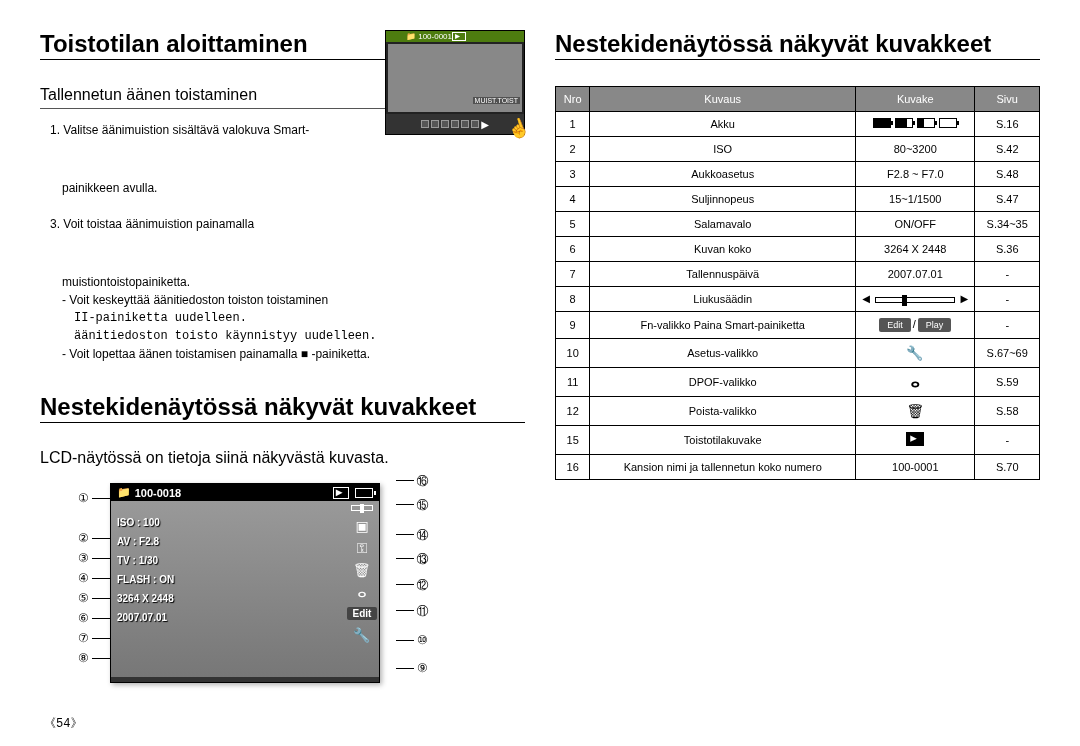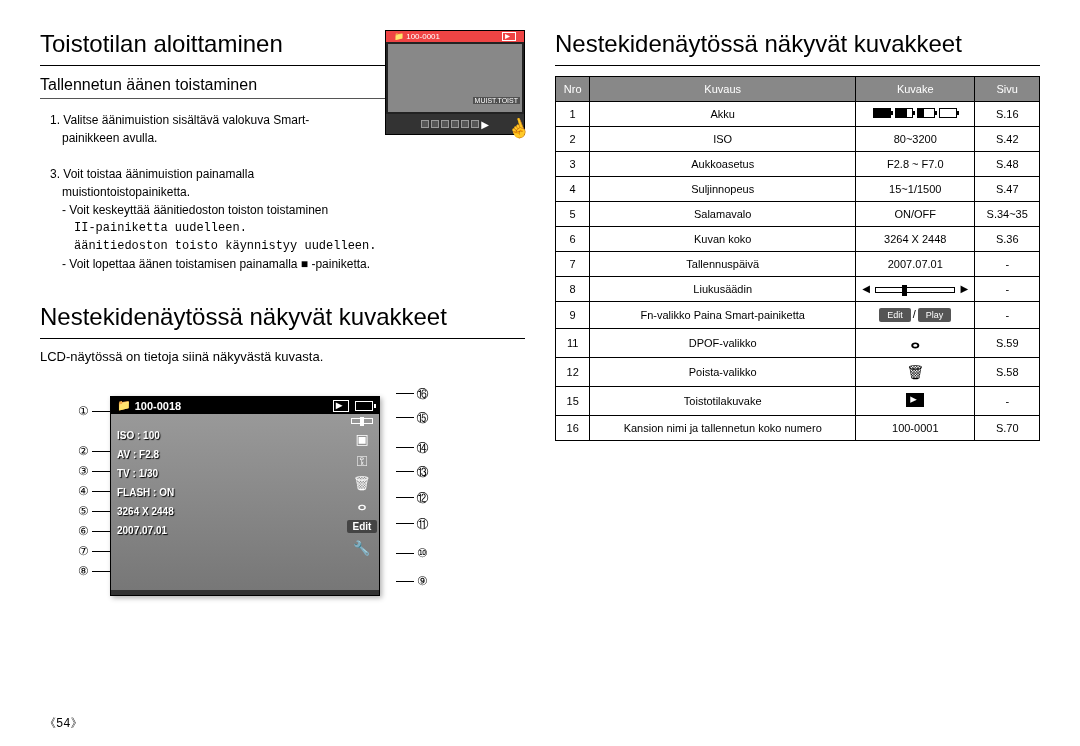--- a/index.html
+++ b/index.html
@@ -17,56 +17,56 @@
     gap: 30px;
     height: 100%;
   }
   .col {
     flex: 1;
     display: flex;
     flex-direction: column;
   }
   .section-title {
     font-size: 24px;
-    font-weight: normal;
+    font-weight: bold;
     border-bottom: 1px solid #000;
-    padding-bottom: 7px;
-    margin-bottom: 10px;
+    padding-bottom: 1px;
+    margin-bottom: 26px;
   }
   .subsection-title {
     font-size: 16px;
     border-bottom: 1px solid #555;
     padding-bottom: 4px;
     margin-bottom: 12px;
   }
   .instructions {
     font-size: 12px;
     line-height: 1.5;
     padding-left: 10px;
   }
-  .instructions .indent { padding-left: 12px; display:block; }
+  .instructions .indent { padding-left: 12px; display:block;margin-top:40px; }
   .instructions .dash { padding-left: 12px; display:block; }
   .instructions .dash2 { padding-left: 24px; display:block;font-family:Liberation Mono, monospace; }
   .left-top { position: relative; }
   .small-lcd {
     position: absolute;
     right: 0;
     top: 0;
     width: 140px;
     height: 105px;
     background: #222;
     border: 1px solid #000;
   }
   .small-lcd .topbar {
-    background: #ef4444;
+    background: #4d7c0f;
     color: #fff;
     font-size: 8px;
-    padding: 1px 8px;
+    padding: 1px 20px;
     display:flex;
-    justify-content:space-between;
+    justify-content:flex-start;
     align-items:center;
   }
   .small-lcd .topbar .pi { width:14px; height:9px; border:1px solid #fff; display:inline-block; position:relative;}
   .small-lcd .topbar .pi::after{content:"▸"; position:absolute; left:2px; top:-3px; font-size:10px;}
   .small-lcd .photo {
     height: 68px;
     background: #888;
     margin: 2px;
     position: relative;
     overflow: hidden;
@@ -95,22 +95,22 @@
     position:absolute;
     right:-6px;
     bottom:-6px;
     font-size:18px;
     transform: rotate(-20deg);
   }
 
   .section-gap { height: 30px; }
 
   .lcd-desc {
-    font-size: 13px;
-    margin-bottom: 32px;
+    font-size: 16px;
+    margin-bottom: 16px;
   }
 
   .big-lcd-wrap {
     position: relative;
     width: 380px;
     margin-left: 40px;
   }
   .big-lcd {
     width: 270px;
     height: 200px;
@@ -420,20 +420,26 @@
             <td><span class="slider-wide"><span class="knob"></span></span></td>
             <td>-</td>
           </tr>
           <tr>
             <td>9</td>
             <td class="desc">Fn-valikko Paina Smart-painiketta</td>
             <td><span class="btn-pill">Edit</span><span>/</span><span class="btn-pill">Play</span></td>
             <td>-</td>
           </tr>
           <tr>
+            <td>10</td>
+            <td class="desc">Asetus-valikko</td>
+            <td><span class="ic-cell">🔧</span></td>
+            <td>S.67~69</td>
+          </tr>
+          <tr>
             <td>11</td>
             <td class="desc">DPOF-valikko</td>
             <td><span class="dpof-icon">ⴰ</span></td>
             <td>S.59</td>
           </tr>
           <tr>
             <td>12</td>
             <td class="desc">Poista-valikko</td>
             <td><span class="ic-cell">🗑</span></td>
             <td>S.58</td>

